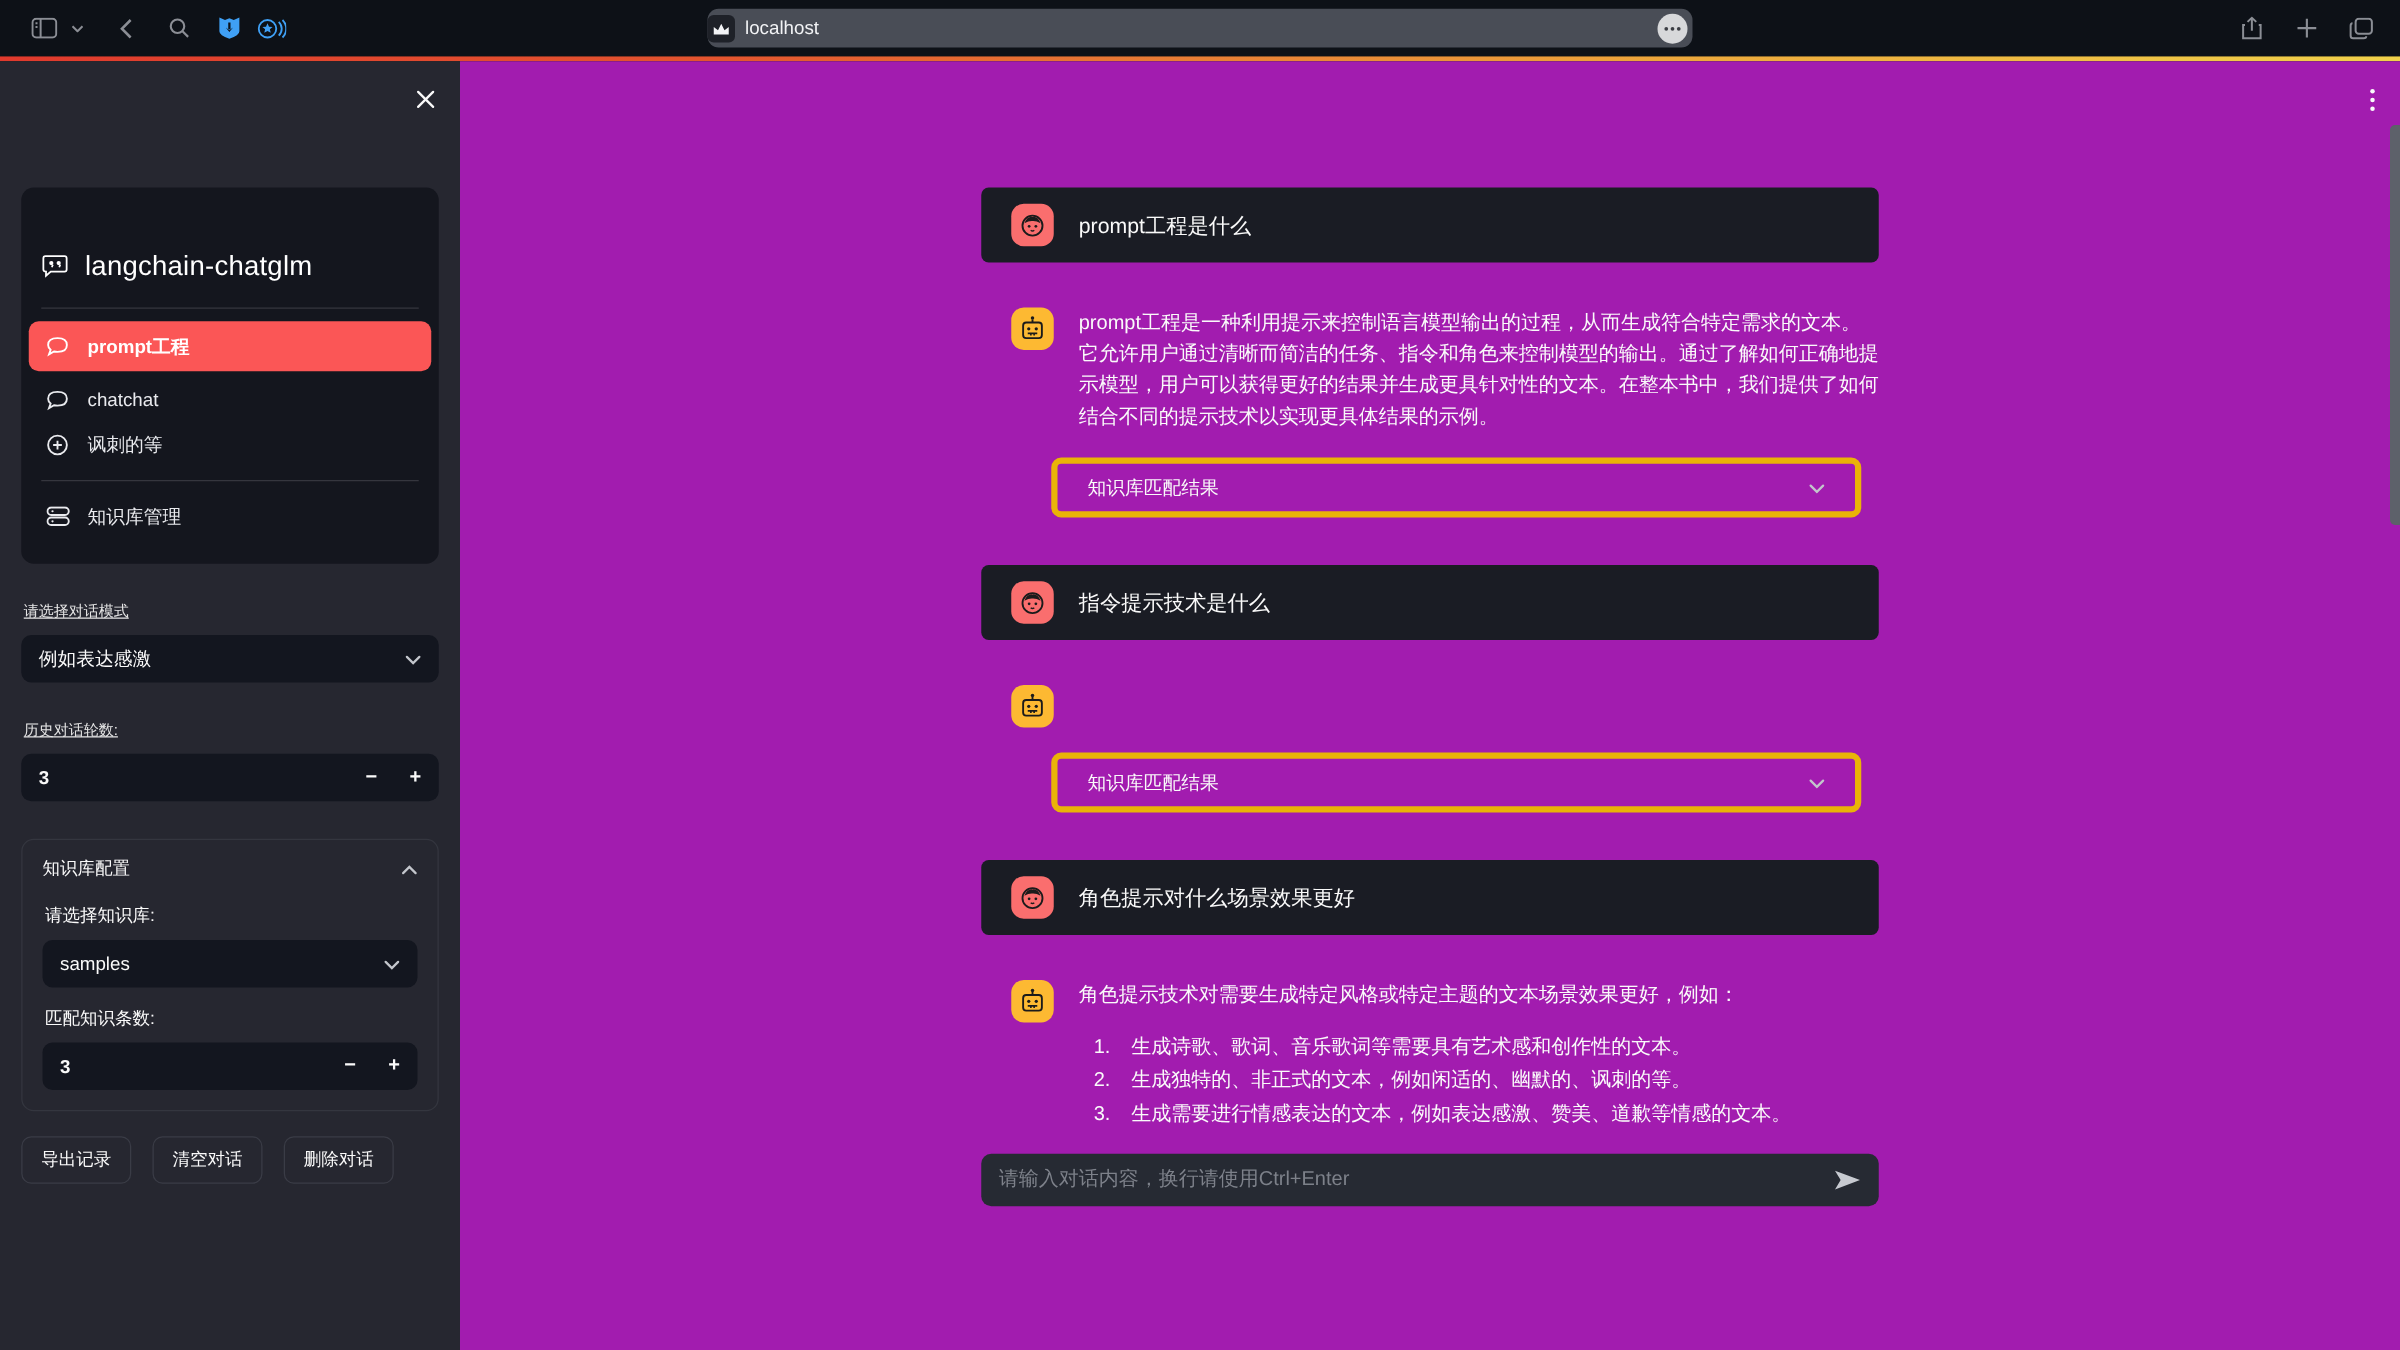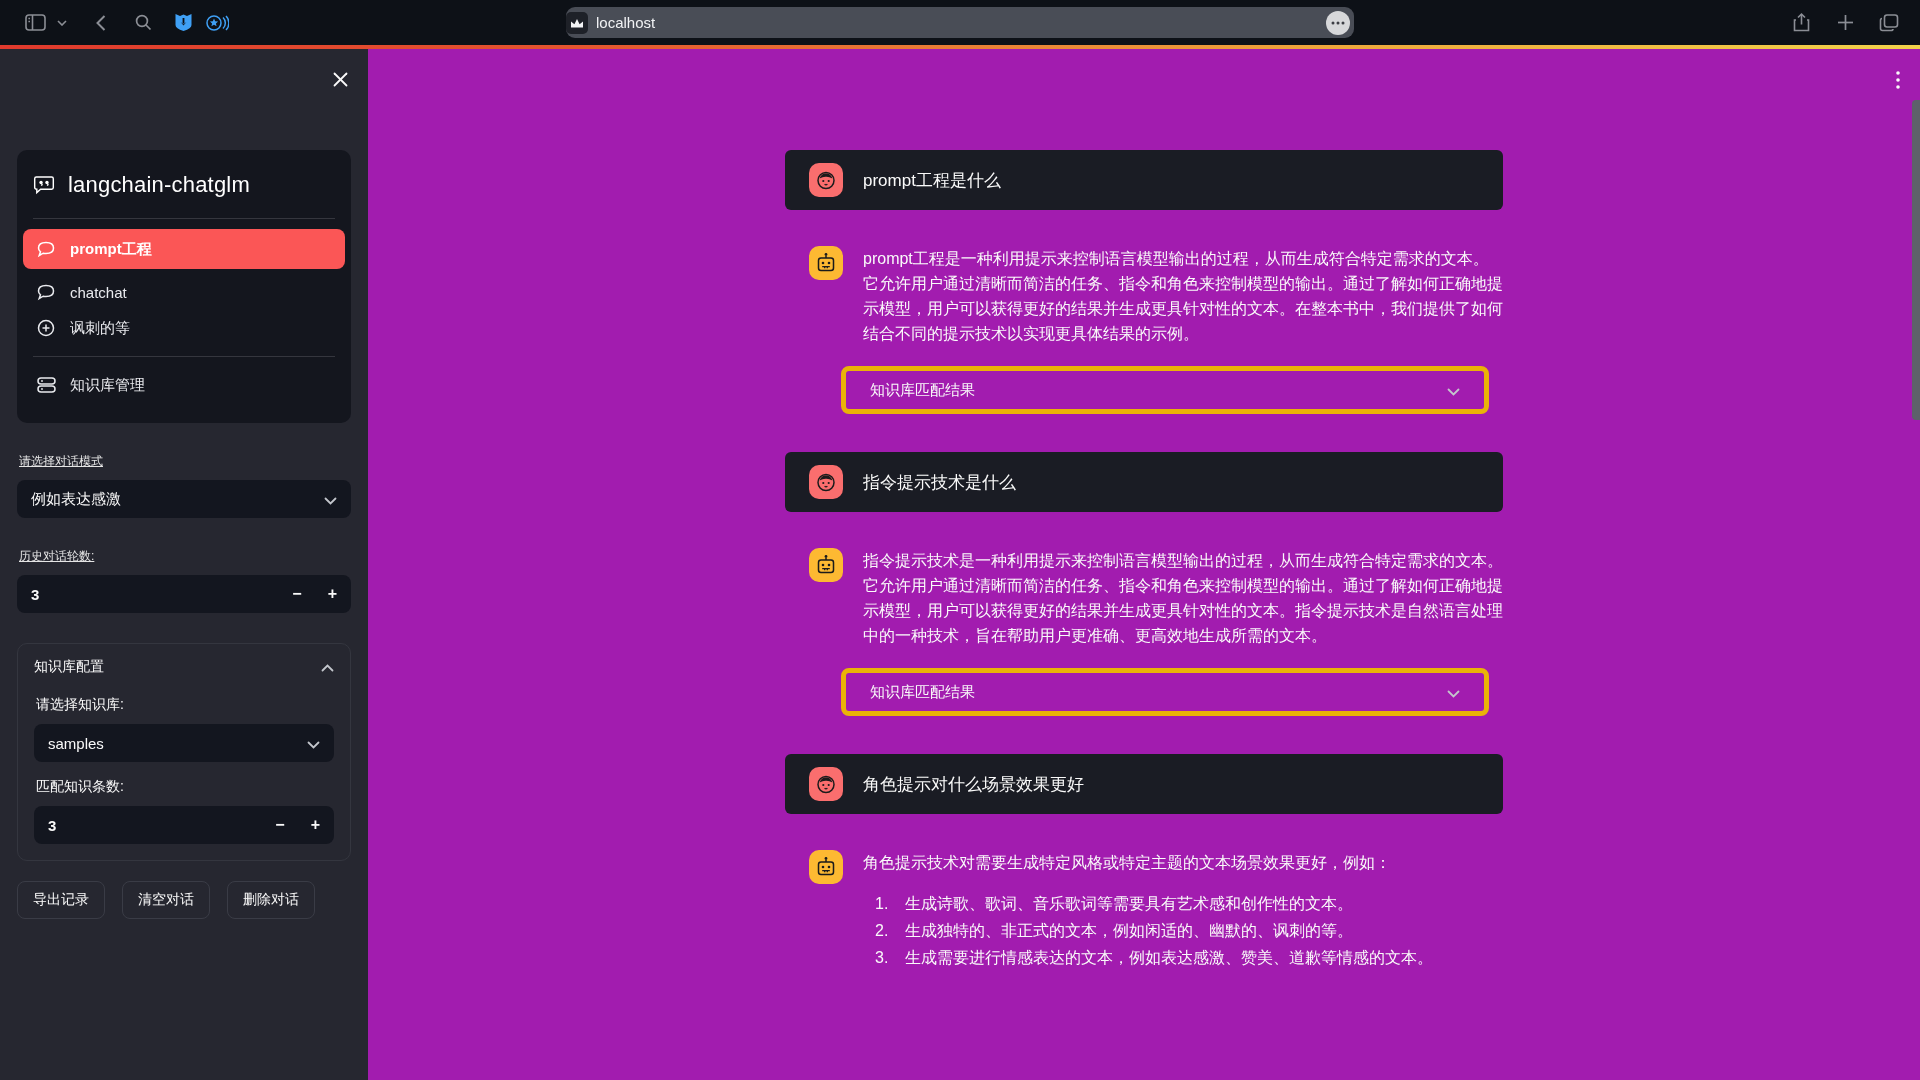--- a/index.html
+++ b/index.html
@@ -29,21 +29,21 @@
 
   
   .app { display:flex; height:1031px; }
   .sidebar { position:relative; width:368px; background:#262730; flex:none; padding:0 17px; color:#fafafa; }
   .main { position:relative; flex:1; background:#a21caf; }
 
   
   .sb-close { position:absolute; top:18px; right:16px; width:24px; height:24px; color:#fafafa;
               display:flex; align-items:center; justify-content:center; cursor:pointer; }
   .nav-card { margin-top:101px; background:#14161e; border-radius:10px; padding:16px 16px 20px; }
-  .nav-title { display:flex; align-items:center; gap:13px; padding:6px 0 10px; }
+  .nav-title { display:flex; align-items:center; gap:13px; padding:6px 0 10px;margin-top:28px; }
   .nav-title-text { font-size:22px; color:#ffffff; letter-spacing:.2px; }
   .nav-divider { border:none; border-top:1px solid #35363e; margin:10px 0; }
   .nav-item { display:flex; align-items:center; gap:13px; height:36px; padding:0 2px;
               font-size:15px; color:#e9eaee; border-radius:8px; cursor:pointer; }
   .nav-item.active { background:#fb5656; color:#ffffff; font-weight:bold; height:40px;
                      padding:0 12px; margin:5px -10px; }
   .nav-icon { width:22px; display:flex; justify-content:center; color:inherit; }
 
   .sb-label { display:block; font-size:12px; color:#e5e5e5; margin:30px 2px 10px;text-decoration:underline; }
   .widget { background:#13161f; border-radius:8px; height:38px; display:flex; align-items:center;
@@ -374,21 +374,20 @@
         <span class="avatar bot">
           <svg width="24" height="24" viewBox="0 0 24 24" fill="none" stroke="#1b1b1b" stroke-width="1.5">
             <circle cx="12" cy="3.4" r="1.4" fill="#1b1b1b" stroke="none"></circle>
               <line x1="12" y1="4.6" x2="12" y2="7"></line>
             <rect x="4.5" y="7" width="15" height="12.5" rx="2.5"></rect>
             <circle cx="9" cy="12" r="1.3" fill="#1b1b1b" stroke="none"></circle>
             <circle cx="15" cy="12" r="1.3" fill="#1b1b1b" stroke="none"></circle>
             <path d="M8.2 15.7 L15.8 15.7 M10.7 15.7 L10.7 17.3 M13.3 15.7 L13.3 17.3" stroke-width="1.3"></path>
           </svg>
         </span>
-        <div class="msg-body">指令提示技术是一种利用提示来控制语言模型输出的过程，从而生成符合特定需求的文本。它允许用户通过清晰而简洁的任务、指令和角色来控制模型的输出。通过了解如何正确地提示模型，用户可以获得更好的结果并生成更具针对性的文本。指令提示技术是自然语言处理中的一种技术，旨在帮助用户更准确、更高效地生成所需的文本。</div>
       </div>
       <div class="expander-chat">
         <span>知识库匹配结果</span>
         <span>
           <svg width="13" height="8" viewBox="0 0 13 8" fill="none" stroke="#c3c6cc" stroke-width="1.8" stroke-linecap="round">
             <polyline points="1.5,1.5 6.5,6.5 11.5,1.5"></polyline>
           </svg>
         </span>
       </div>
 
@@ -428,16 +427,24 @@
               <span class="li-text">生成独特的、非正式的文本，例如闲适的、幽默的、讽刺的等。</span>
             </div>
             <div class="msg-li">
               <span class="num">3.</span>
               <span class="li-text">生成需要进行情感表达的文本，例如表达感激、赞美、道歉等情感的文本。</span>
             </div>
           </div>
         </div>
       </div>
 
+      <div class="chat-input">
+        <input type="text" placeholder="请输入对话内容，换行请使用Ctrl+Enter" style="">
+        <span class="send-btn">
+          <svg width="22" height="16" viewBox="0 0 22 16">
+            <path fill="currentColor" d="M1 0.5 L21 8 L1 15.5 L5.5 8 Z"></path>
+          </svg>
+        </span>
+      </div>
 
     </div>
   </main>
 </div>
 
 </body></html>

